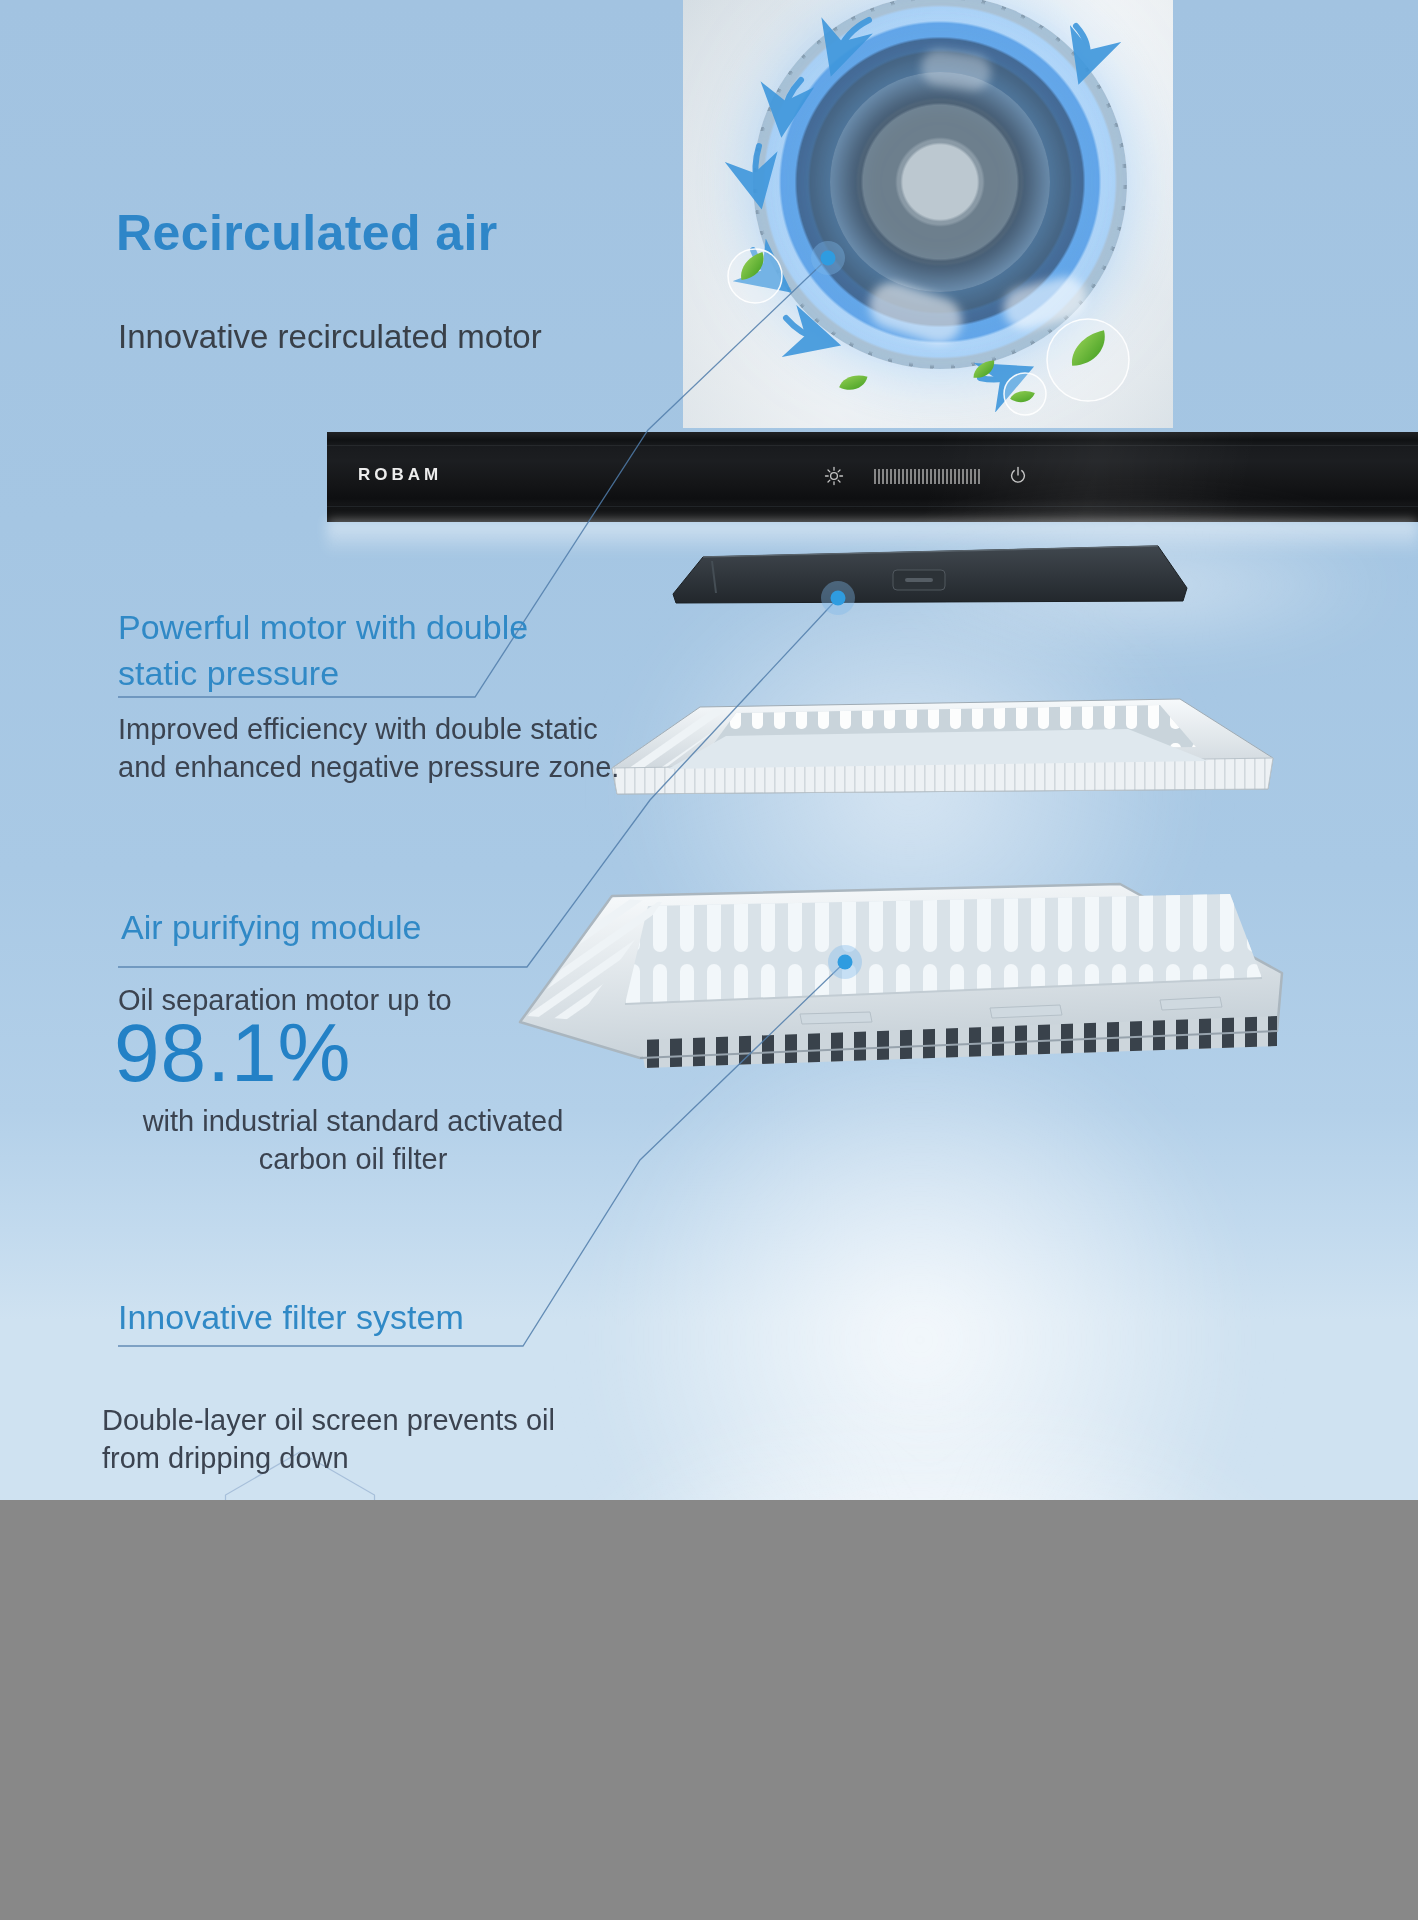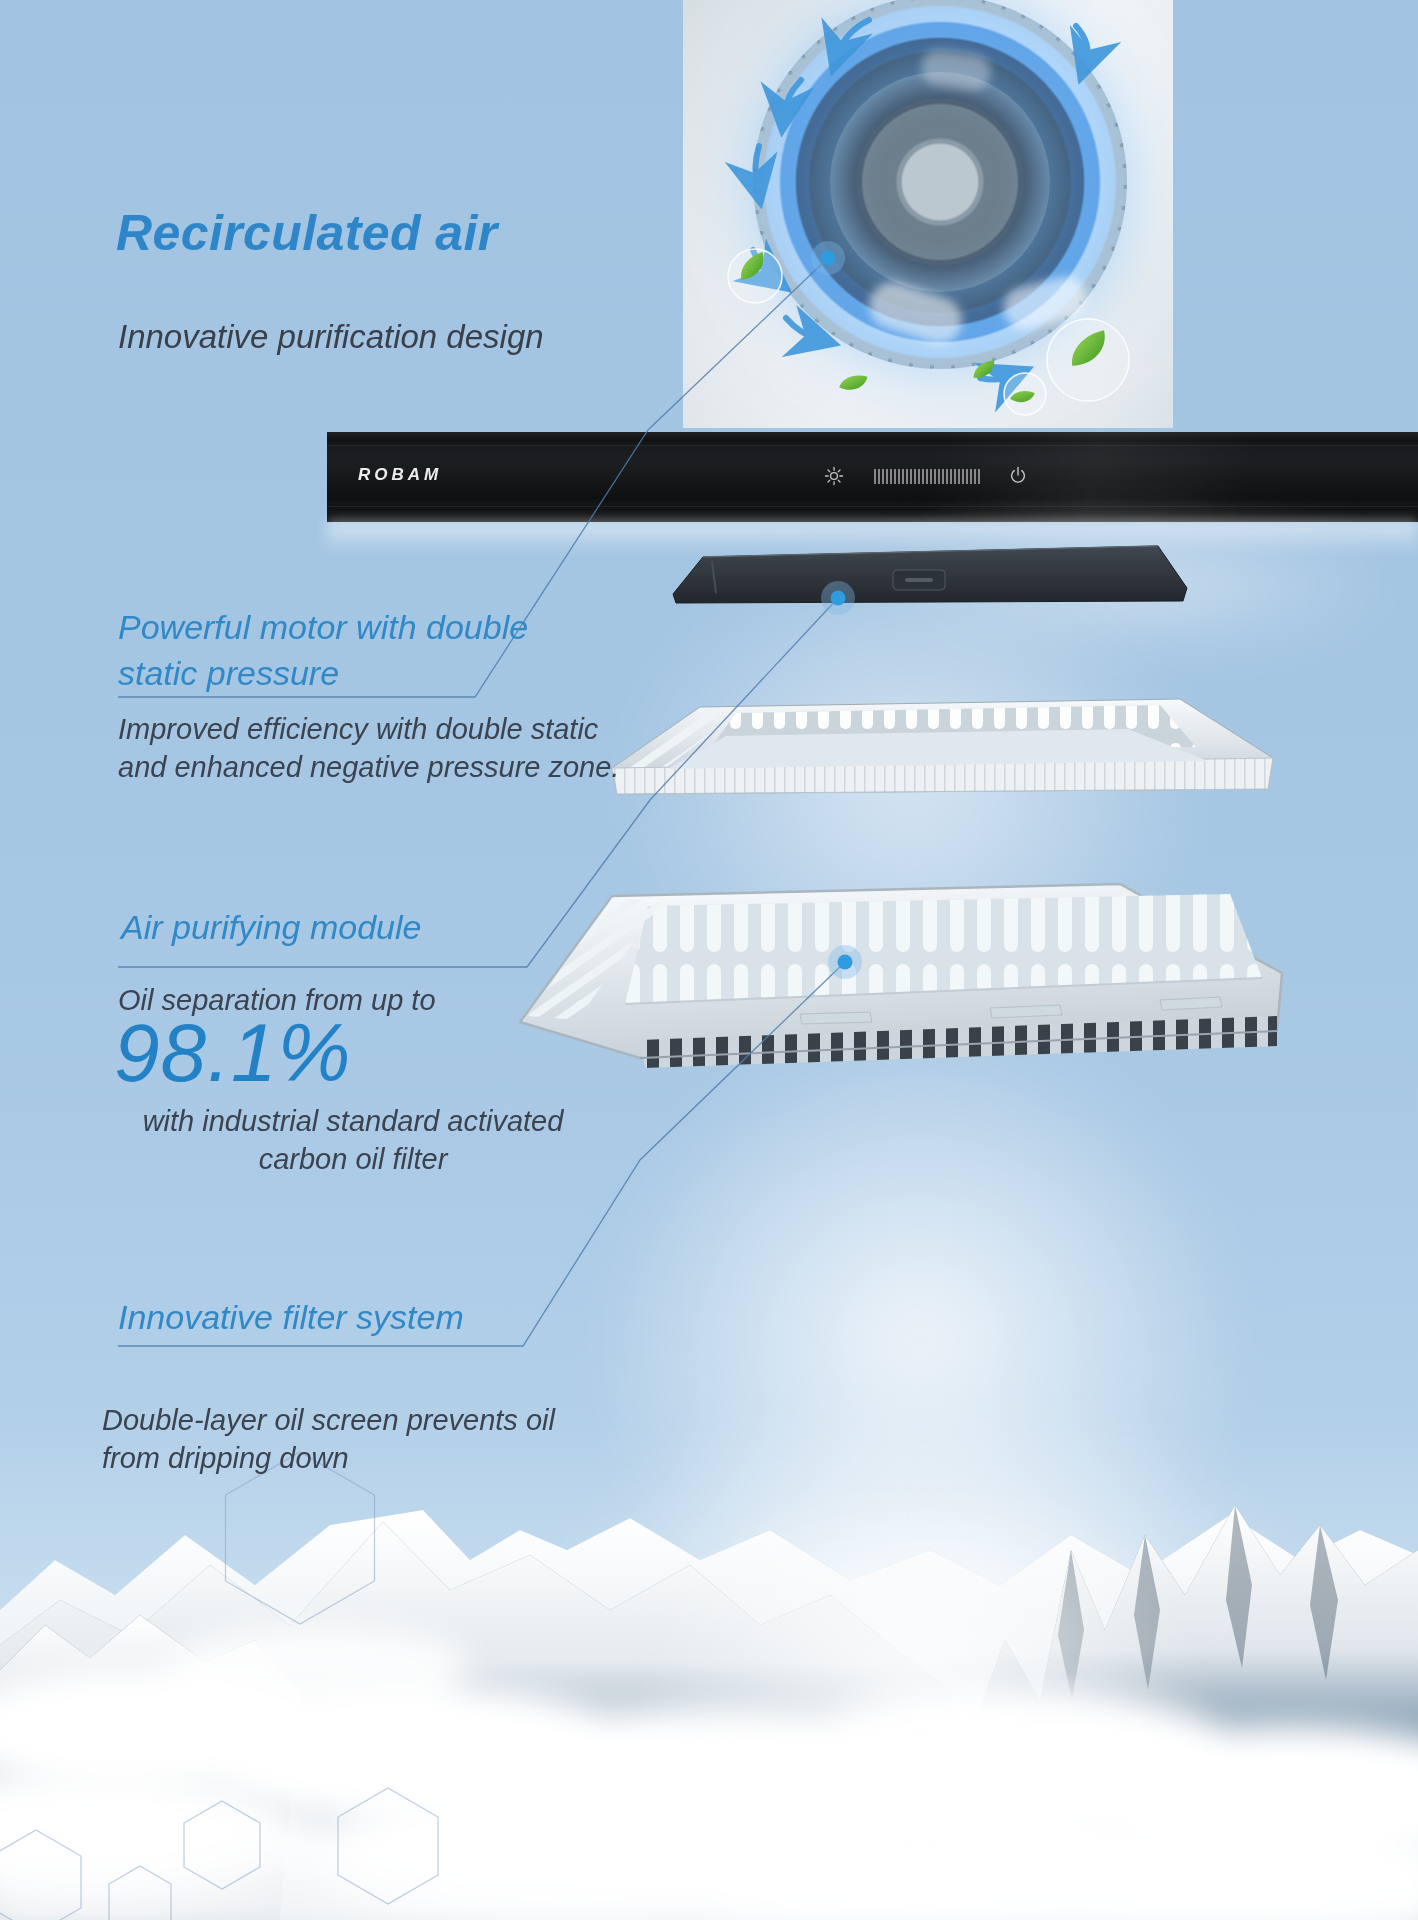--- a/index.html
+++ b/index.html
@@ -1,18 +1,18 @@
 <!DOCTYPE html>
 <html><head>
 <meta charset="utf-8">
 <style>
   html,body{margin:0;padding:0;background:#888;}
-  .canvas{position:relative;width:1418px;height:1920px;overflow:hidden;
+  .canvas{position:relative;width:1418px;height:1500px;overflow:hidden;
     font-family:"Liberation Sans", sans-serif;
-    background:linear-gradient(180deg,#a2c3e1 0%,#a5c6e3 35%,#a9c9e5 58%,#b3d0e9 74%,#c2daee 82%,#cfe2f1 88%);font-style:italic;}
+    background:linear-gradient(180deg,#a2c3e1 0%,#a5c6e3 35%,#a9c9e5 58%,#b3d0e9 74%,#c2daee 82%,#cfe2f1 88%);}
   .abs{position:absolute;}
 
   
   .fan-panel{left:683px;top:0;width:490px;height:428px;overflow:hidden;
     background:radial-gradient(circle at 60% 42%, #ffffff 0%, #f2f5f7 38%, #e2e8ec 66%, #ccd6dd 100%);}
   .fan-panel::before{content:'';position:absolute;inset:-40px;
     background:conic-gradient(from 210deg at 58% 42%, rgba(255,255,255,.85), rgba(213,223,231,.15) 28%, rgba(255,255,255,.8) 52%, rgba(205,216,224,.2) 76%, rgba(255,255,255,.85));
     opacity:.55;}
   .fan-disc{left:70px;top:-5px;width:374px;height:374px;border-radius:50%;
     background:radial-gradient(circle,
@@ -113,21 +113,21 @@
         <use href="#leafP" transform="translate(158,374) rotate(8) scale(0.95)"></use>
         <use href="#leafP" transform="translate(288,366) rotate(-12) scale(0.85)"></use>
         <use href="#leafP" transform="translate(382,346) rotate(-20) scale(1.5)"></use>
         <use href="#leafP" transform="translate(330,388) rotate(15) scale(0.8)"></use>
       </g>
     </svg>
   </div>
 
   <h1 class="abs title z8"><span>Recirculated air</span><br>
     </h1>
-  <div class="abs subtitle z8">Innovative purification design</div>
+  <div class="abs subtitle z8">Innovative recirculated motor</div>
 
   <div class="abs hood z2">
     <div class="hood-line2"></div>
     <span class="brand">ROBAM</span>
     <svg class="ctrl-svg" style="left:497px;" width="20" height="22" viewBox="0 0 20 22">
       <g stroke="#c4c4c4" stroke-width="1.3" fill="none">
         <circle cx="10" cy="11" r="3.4"></circle>
         <g stroke-linecap="round">
           <line x1="10" y1="2.5" x2="10" y2="5.2"></line>
             <line x1="10" y1="16.8" x2="10" y2="19.5"></line>
@@ -294,20 +294,20 @@
         <circle cx="838" cy="598" r="7.5" fill="#2f9ce0"></circle>
       <circle cx="845" cy="962" r="17" fill="rgba(125,185,235,.38)"></circle>
         <circle cx="845" cy="962" r="7.5" fill="#2f9ce0"></circle>
     </g>
   </svg>
 
   <div class="abs sec-heading h1a z8">Powerful motor with double static pressure</div>
   <div class="abs sec-heading h2a z8">Air purifying module</div>
 
   <div class="abs sec-body b1 z8">Improved efficiency with double static and enhanced negative pressure zone.</div>
-  <div class="abs sec-body lead2 z8">Oil separation from up to</div>
+  <div class="abs sec-body lead2 z8">Oil separation motor up to</div>
   <div class="abs stat z8">98.1%</div>
   <div class="abs sec-body note2 z8">with industrial standard activated carbon oil filter</div>
 
   <div class="abs sec-heading h3a z8">Innovative filter system</div>
   <div class="abs sec-body b3 z8">Double-layer oil screen prevents oil from dripping down</div>
 
 </div>
 
 </body></html>

